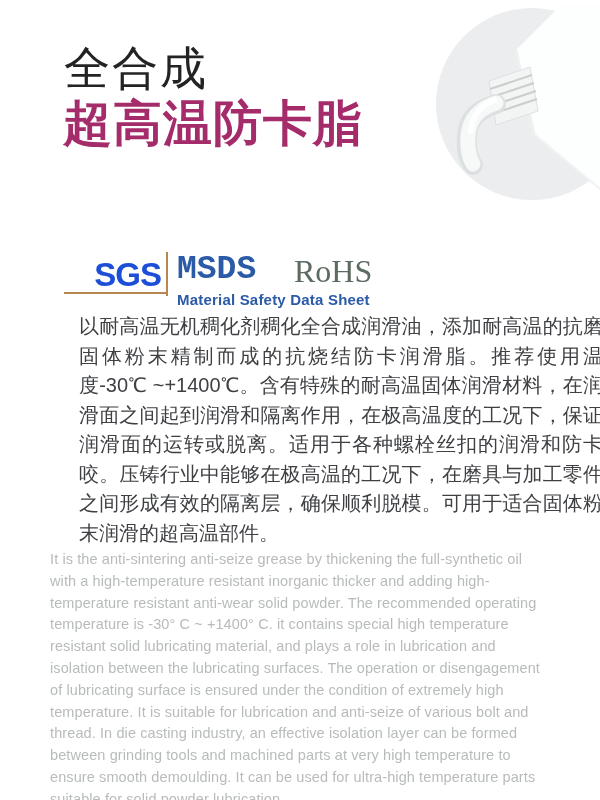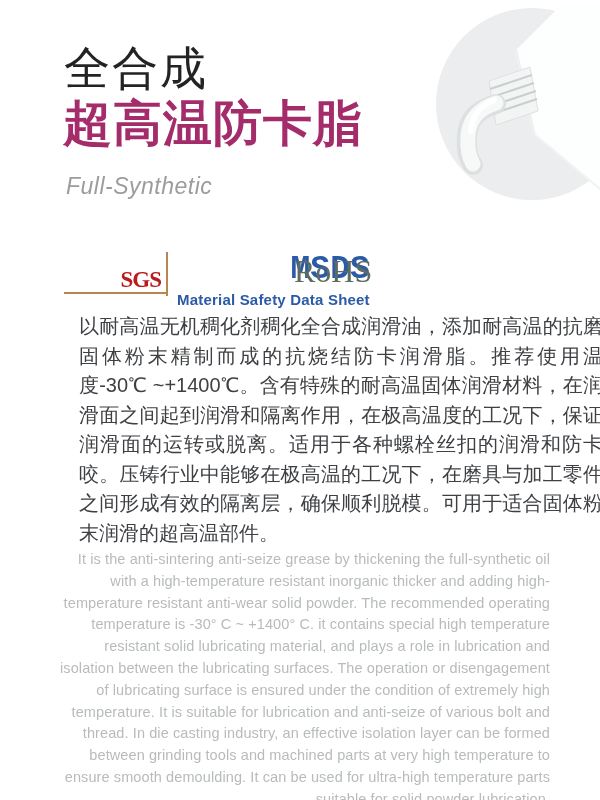--- a/index.html
+++ b/index.html
@@ -2,21 +2,21 @@
 <html><head>
 <meta charset="utf-8">
 <style>
   * { margin:0; padding:0; box-sizing:border-box; }
   html, body { width:600px; height:800px; overflow:hidden; }
   body {
     position:relative;
     background:#ffffff;
     font-family:"Liberation Sans", sans-serif;
   }
-  .abs { position:absolute;text-align:right; }
+  .abs { position:absolute; }
 
   
   #title-cn {
     left:64px; top:42px;
     font-size:46px; line-height:1.15;
     letter-spacing:2px;
     color:#232323; font-weight:500;
   }
   #title-accent {
     left:63px; top:95px;
@@ -29,22 +29,22 @@
     font-style:italic;
     color:#9c9c9c;
     font-size:23px; line-height:30px;
     letter-spacing:0.5px;
   }
 
   
   #cert-sgs { left:64px; top:250px; width:104px; height:44px; }
   #sgs-label {
     position:absolute; right:7px; bottom:3px;
-    font-size:23px; font-weight:700; line-height:1;
-    letter-spacing:-1px; color:#b91c1c;font-family:Liberation Serif, serif;
+    font-size:33px; font-weight:700; line-height:1;
+    letter-spacing:-1px; color:#1d4ed8;
   }
   #sgs-underline { position:absolute; left:0; right:0; bottom:0; height:2px; background:#b8874f; }
   #sgs-vline { position:absolute; right:0; top:2px; bottom:-2px; width:2px; background:#b8874f; }
 
   #cert-msds { left:177px; top:253px; }
   #msds-label {
     font-size:33px; font-weight:900; line-height:1;
     color:#2b5aa6; letter-spacing:0;font-family:Liberation Mono, monospace;
   }
   #msds-tagline {
@@ -94,21 +94,20 @@
   <path d="M58,85 L100,71 M60,93 L102,79 M62,101 L104,87 M63,109 L105,95" stroke="#c9cecf" stroke-width="2" fill="none"></path>
 
   <path d="M64,100 C42,107 36,118 35,132 C34,146 37,156 41,161" stroke="#dce0e0" stroke-width="20" fill="none" stroke-linecap="round"></path>
   <path d="M64,99 C43,106 37,118 36,132 C35,146 38,155 41,160" stroke="#f7f9f9" stroke-width="15" fill="none" stroke-linecap="round"></path>
   <path d="M62,96 C45,103 40,114 39,127" stroke="#ffffff" stroke-width="6" fill="none" stroke-linecap="round" opacity="0.9"></path>
 </svg>
 
 <div class="abs" id="title-cn">全合成</div>
 <div class="abs" id="title-accent">超高温防卡脂</div>
 <div class="abs" id="subtitle">
-  <div>Full-Synthetic</div>
 </div>
 
 <div class="abs" id="cert-sgs">
   <span id="sgs-label">SGS</span>
   <div id="sgs-underline"></div>
   <div id="sgs-vline"></div>
 </div>
 
 <div class="abs" id="cert-msds">
   <div id="msds-label">MSDS</div>

